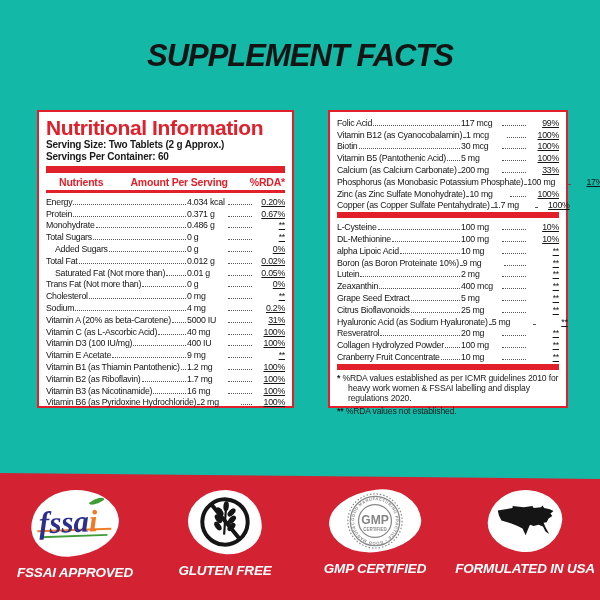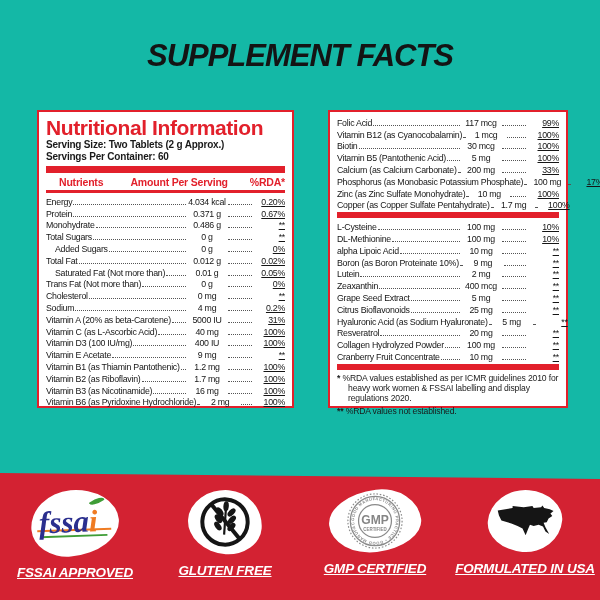--- a/index.html
+++ b/index.html
@@ -22,37 +22,37 @@
   .thead .sp1{flex:1 1 auto;}
   .thead .sp2{flex:0 1 22px;min-width:2px;}
   .thead .h-rda{flex:0 0 32px;text-align:right;}
   .rows{display:block;}
   .row{display:flex;align-items:flex-end;height:11.8px;font-size:8.8px;letter-spacing:-0.25px;
        white-space:nowrap;color:#151515;}
   .row .nm{flex:0 0 auto;}
   .row.ind .nm{padding-left:9px;}
   .row .ld{flex:1 1 auto;min-width:2px;border-bottom:1px dotted #555;margin:0 1px 2px 1px;}
   .row .l2{flex:0 1 24px;}
-  .row .amt{flex:0 0 auto;min-width:40px;text-align:center;}
+  .row .amt{flex:0 0 auto;min-width:40px;text-align:left;}
   .row .rda{flex:0 0 32px;text-align:right;text-decoration:underline;}
   .fn{font-size:8.6px;letter-spacing:-0.15px;line-height:10px;margin-top:3px;
       padding-left:11px;text-indent:-11px;color:#1a1a1a;}
   .fn .fnm{font-weight:bold;}
   
   .banner{position:absolute;left:0;top:470px;width:600px;height:130px;background:var(--bred);
           clip-path:polygon(0 3px,100% 9px,100% 100%,0 100%);}
   .badges{display:flex;width:600px;padding-top:20px;}
   .badge{width:150px;display:flex;flex-direction:column;align-items:center;}
   .blob{background:#fff;position:relative;display:flex;align-items:center;justify-content:center;}
   .blob-fssai{width:88px;height:66px;border-radius:48% 52% 58% 42%/55% 50% 50% 45%;transform:rotate(-5deg);}
   .blob-gluten{width:74px;height:64px;border-radius:52% 48% 46% 54%/50% 56% 44% 50%;transform:rotate(4deg);}
   .blob-gmp{width:92px;height:62px;border-radius:55% 45% 52% 48%/48% 56% 44% 52%;transform:rotate(-7deg);}
   .blob-usa{width:74px;height:62px;border-radius:52% 48% 50% 50%/56% 44% 56% 44%;transform:rotate(5deg);}
   .badge-label{margin-top:9px;color:#fff;font-weight:bold;font-style:italic;font-size:13.5px;
-               letter-spacing:-0.2px;white-space:nowrap;text-decoration:underline;}
+               letter-spacing:-0.2px;white-space:nowrap;}
   
   .fssai-wrap{position:relative;width:80px;height:50px;transform:rotate(3deg);}
   .fssai-text{position:absolute;left:4px;top:4px;font-family:"Liberation Serif",serif;
               font-style:italic;font-weight:bold;font-size:31px;line-height:40px;
               color:var(--fssai-blue);letter-spacing:0;}
   .fssai-text .fi{color:var(--fssai-orange);}
   .fssai-leaf{position:absolute;top:1px;right:10px;width:15px;height:6px;background:var(--fssai-green);
               border-radius:0 100% 10% 100%;transform:rotate(-32deg);}
   .fssai-line-o{position:absolute;left:2px;right:4px;top:31px;height:1.6px;background:var(--fssai-orange);}
   .fssai-line-g{position:absolute;left:5px;right:8px;top:37px;height:1.6px;background:var(--fssai-green);}

